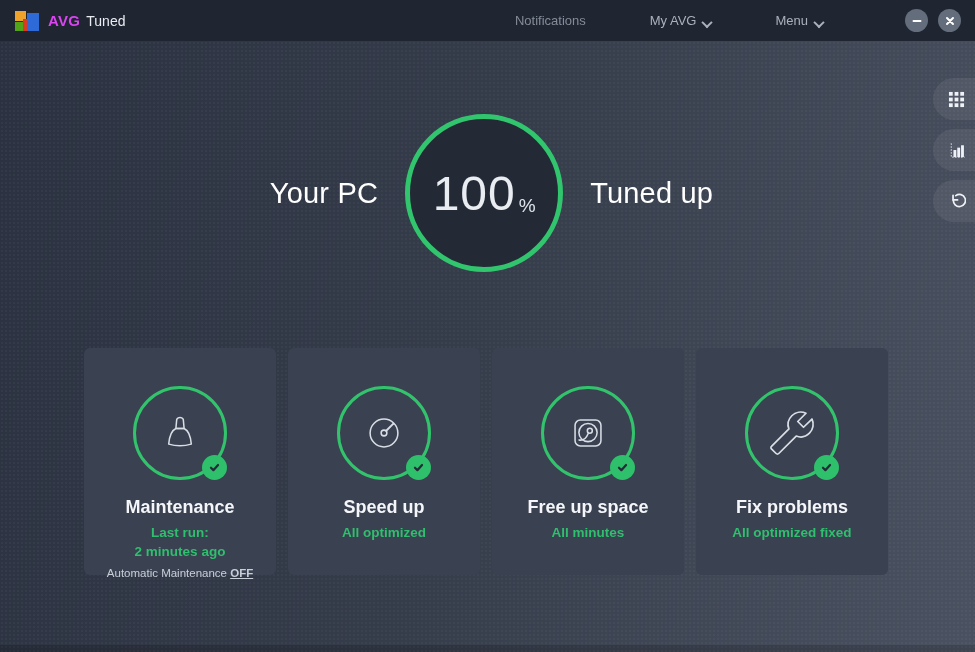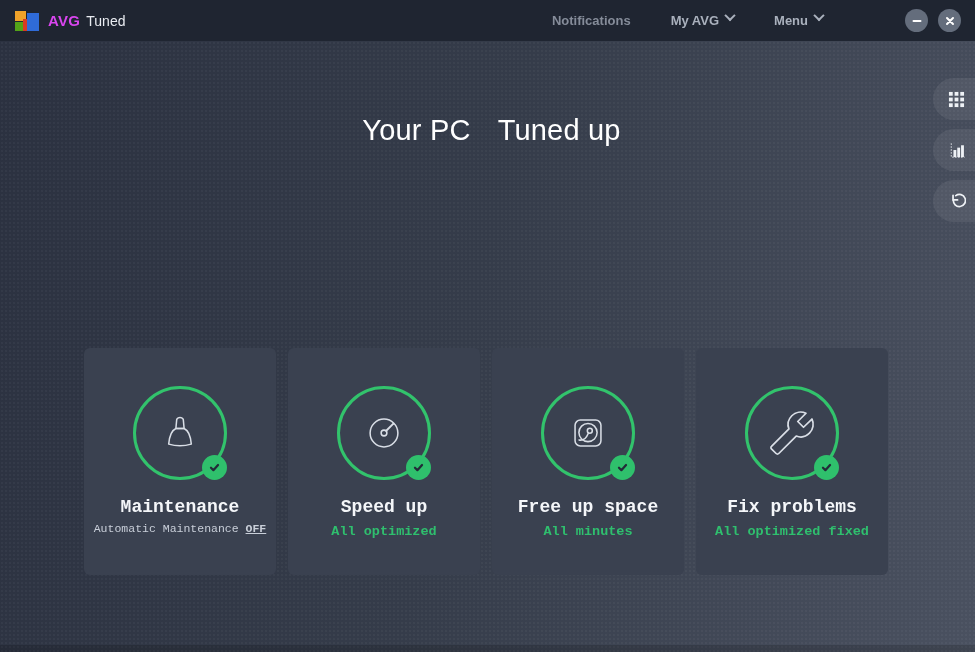--- a/index.html
+++ b/index.html
@@ -11,21 +11,21 @@
   
   .titlebar {
     position:absolute; top:0; left:0; right:0; height:41px;
     background:#1f2531; display:flex; align-items:center; padding:0 14px;
   }
   .brand { display:flex; align-items:center; gap:8px; }
   .brand-logo { width:26px; height:26px; display:block; }
   .brand-bold { color:#d946ef; font-size:15px; font-weight:800; letter-spacing:.3px; }
   .brand-rest { color:#e9ecf1; font-size:14px; font-weight:400; margin-left:-2px; }
   .titlebar-nav { margin-left:auto; display:flex; align-items:center; gap:40px; }
-  .nav-item { font-size:13px; font-weight:700; color:#aab1bd; display:flex; align-items:flex-start; gap:7px; cursor:pointer; }
+  .nav-item { font-size:13px; font-weight:400; color:#aab1bd; display:flex; align-items:flex-end; gap:7px; cursor:pointer;margin-left:24px; }
   .nav-item.dim { color:#858c99; }
   .chev { width:8px; height:8px; border-right:2px solid currentColor; border-bottom:2px solid currentColor;
           transform:rotate(45deg) translate(-1px,-1px); display:inline-block; }
   .winbtns { display:flex; align-items:center; gap:10px; margin-left:42px; }
   .winbtn { width:23px; height:23px; border-radius:50%; border:none; background:#646d7c;
             display:flex; align-items:center; justify-content:center; cursor:pointer; }
   .winbtn svg { display:block; }
 
   
   .content {
@@ -59,21 +59,21 @@
   
   .rail { position:absolute; top:37px; right:0; display:flex; flex-direction:column; gap:9px; }
   .rail-btn {
     width:42px; height:42px; border:none; border-radius:21px 0 0 21px;
     background:rgba(255,255,255,0.07); display:flex; align-items:center; justify-content:center;
     cursor:pointer; padding-left:4px;
   }
   .rail-btn svg { display:block; }
 
   
-  .cards { position:absolute; top:307px; left:84px; display:flex; gap:12px;font-family:Liberation Mono, monospace; }
+  .cards { position:absolute; top:307px; left:84px; display:flex; gap:12px; }
   .card {
     width:192px; height:227px; background:#3a4150; border-radius:6px;
     text-align:center; position:relative; cursor:pointer;
   }
   .card-circle {
     width:94px; height:94px; margin:38px auto 0; border-radius:50%;
     border:3px solid #32c36c; position:relative;
     display:flex; align-items:center; justify-content:center;
   }
   .card-icon { display:block; }
@@ -127,20 +127,24 @@
             </svg>
         </button>
       </span>
     </nav>
   </header>
 
   <main class="content">
 
     <div class="hero">
       <span class="hero-text">Your PC</span>
+      <div class="score-circle">
+        <span class="score">100</span>
+        <span class="pct">%</span>
+      </div>
       <span class="hero-text">Tuned up</span>
     </div>
 
     <div class="rail">
       <button class="rail-btn">
         <svg width="17" height="17" viewBox="0 0 18 18" fill="#eef1f5">
           <rect x="1" y="1" width="4" height="4"></rect>
             <rect x="7" y="1" width="4" height="4"></rect>
             <rect x="13" y="1" width="4" height="4"></rect>
           <rect x="1" y="7" width="4" height="4"></rect>
@@ -175,20 +179,24 @@
             <path d="M20.6 9.6 c1.8-2.4 5-2.4 6.8 0 l0.9 9.7 h-8.6 z"></path>
             <path d="M19.7 19.3 h8.6 c4.7 2.1 6.9 9.4 7.5 16.3 c-7.9 2.3-15.7 2.3-23.6 0 c0.6-6.9 2.8-14.2 7.5-16.3 z"></path>
           </svg>
           <span class="badge">
             <svg width="13" height="13" viewBox="0 0 14 14" fill="none" stroke="#232b38" stroke-width="2.4" stroke-linecap="round" stroke-linejoin="round">
                 <path d="M3.2 7.3 l2.6 2.6 5-5.6"></path>
               </svg>
           </span>
         </div>
         <h3 class="card-title">Maintenance</h3>
+        <div class="card-status">
+          <span>Last run:</span>
+          <span>2 minutes ago</span>
+        </div>
         <div class="card-foot">
           <span>Automatic Maintenance </span><span class="u">OFF</span>
         </div>
       </div>
 
       <div class="card">
         <div class="card-circle">
           <svg class="card-icon" width="46" height="46" viewBox="0 0 48 48" fill="none" stroke="#d9dee6" stroke-width="1.6" stroke-linecap="round">
             <circle cx="24" cy="24" r="14.5"></circle>
             <circle cx="24" cy="24" r="3"></circle>

